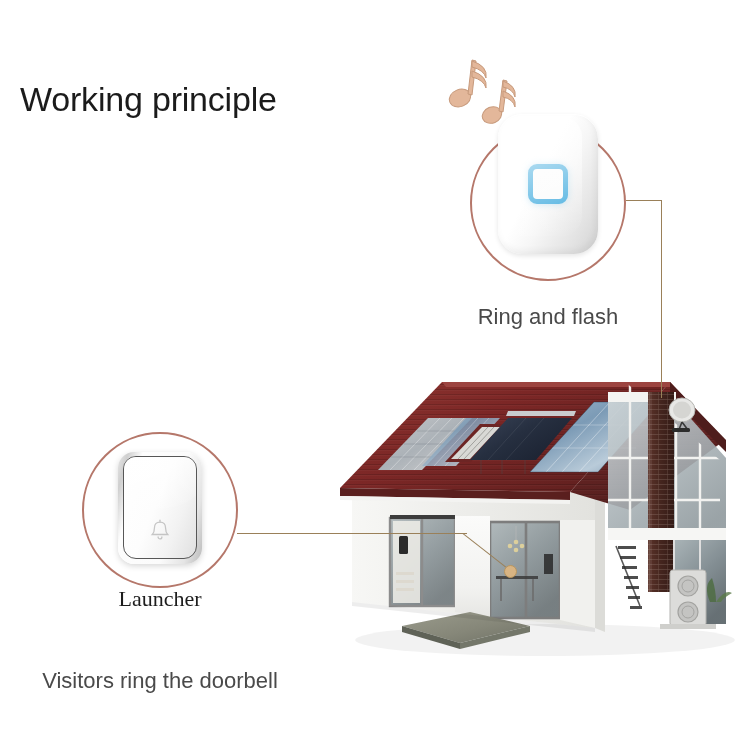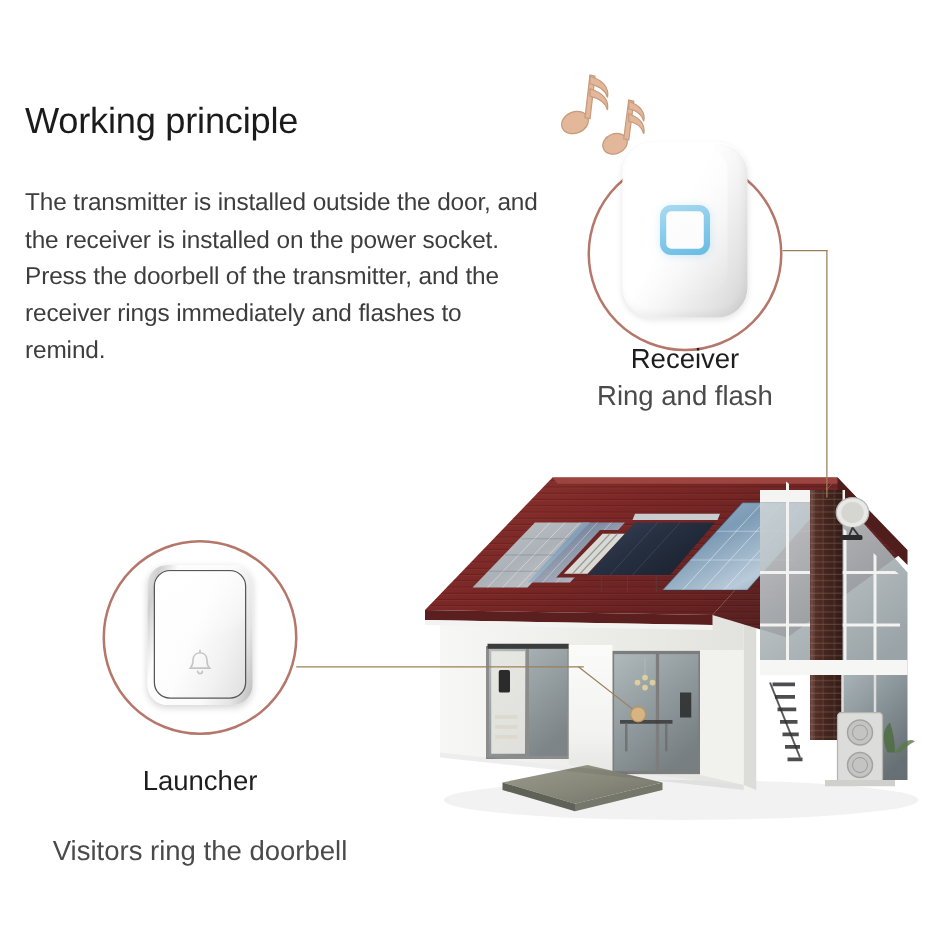--- a/index.html
+++ b/index.html
@@ -11,21 +11,21 @@
   #page{
     position:relative;
     width:750px;height:750px;
     overflow:hidden;
     background:#ffffff;
   }
 
   
   .title{
     position:absolute;left:20px;top:82px;
-    font-size:29px;font-weight:400;color:#1b1b1b;
+    font-size:34px;font-weight:400;color:#1b1b1b;
     letter-spacing:-0.2px;line-height:1.05;
     white-space:nowrap;
   }
   .body-copy{
     position:absolute;left:20px;top:148px;width:412px;
     font-size:19.5px;font-weight:400;color:#3d3d3d;
     line-height:29.5px;letter-spacing:-0.1px;
   }
 
   
@@ -114,35 +114,34 @@
   .label-main{
     position:absolute;font-size:22px;color:#1d1d1d;white-space:nowrap;
     text-align:center;
   }
   .label-sub{
     position:absolute;font-size:22px;color:#4a4a4a;white-space:nowrap;
     text-align:center;
   }
   #lbl-receiver{left:470px;top:274px;width:156px;}
   #lbl-receiver-sub{left:460px;top:304px;width:176px;}
-  #lbl-launcher{left:82px;top:612px;width:156px;}
+  #lbl-launcher{left:82px;top:586px;width:156px;font-family:Liberation Serif, serif;}
   #lbl-launcher-sub{left:34px;top:628px;width:252px;margin-top:40px;}
 
   
   #house{
     position:absolute;left:330px;top:340px;width:420px;height:340px;
   }
 </style>
 </head>
 <body>
 
 <div id="page">
 
   <div class="title">Working principle</div>
-  <div class="body-copy">The transmitter is installed outside the door, and the receiver is installed on the power socket. Press the doorbell of the transmitter, and the receiver rings immediately and flashes to remind.</div>
 
   <svg id="house" viewBox="0 0 420 340" xmlns="http://www.w3.org/2000/svg">
     <defs>
       <linearGradient id="roofL" x1="0" y1="0" x2="1" y2="0.6">
         <stop offset="0%" stop-color="#8f3631"></stop>
         <stop offset="45%" stop-color="#7c2726"></stop>
         <stop offset="100%" stop-color="#61201f"></stop>
       </linearGradient>
       <linearGradient id="roofR" x1="0" y1="0" x2="0.4" y2="1">
         <stop offset="0%" stop-color="#7c2726"></stop>
@@ -387,21 +386,20 @@
   <div class="conn" id="conn-recv-h"></div>
   <div class="conn" id="conn-recv-v"></div>
   <div class="conn" id="conn-lau-h"></div>
   <div class="conn" id="conn-lau-diag"></div>
   <div id="conn-lau-dot"></div>
 
   <div class="callout-ring" id="ring-receiver"></div>
   <div id="receiver-device">
     <div id="receiver-button"></div>
   </div>
-  <div class="label-main" id="lbl-receiver">Receiver</div>
   <div class="label-sub" id="lbl-receiver-sub">Ring and flash</div>
 
   <div class="callout-ring" id="ring-launcher"></div>
   <div id="launcher-device">
     <div id="launcher-face">
       <svg id="launcher-bell" viewBox="0 0 26 26" xmlns="http://www.w3.org/2000/svg">
         <g fill="none" stroke="#9d9d9d" stroke-width="1.3" stroke-linecap="round">
           <path d="M13 4.2 c-3.7 0 -5.6 2.7 -5.6 6.1 c0 3.6 -1.1 5.2 -2.1 6.2 h15.4 c-1 -1 -2.1 -2.6 -2.1 -6.2 c0 -3.4 -1.9 -6.1 -5.6 -6.1 z"></path>
           <path d="M11.1 19 a1.9 1.9 0 0 0 3.8 0"></path>
           <path d="M13 2.2 v2"></path>

